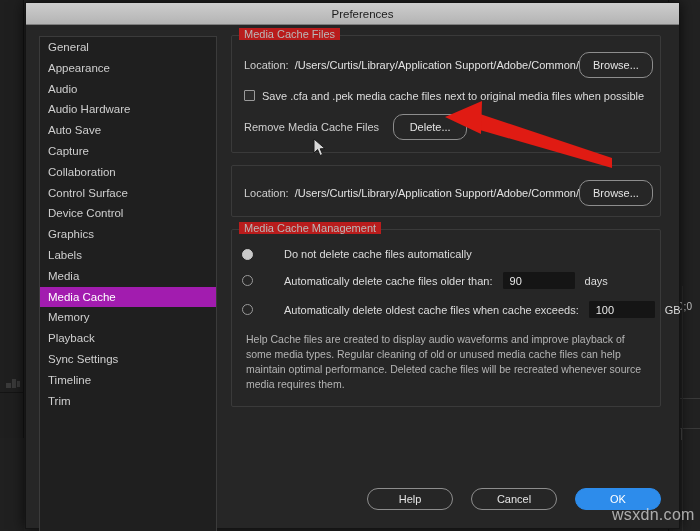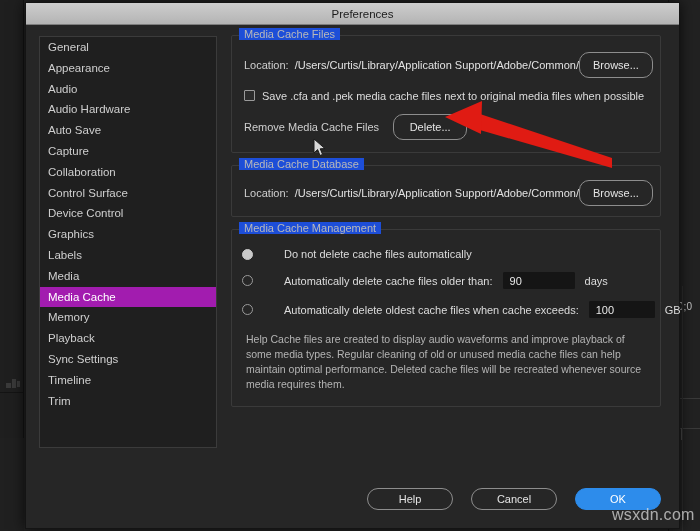--- a/index.html
+++ b/index.html
@@ -30,39 +30,39 @@
     height: 22px; width: 100%;
     background: linear-gradient(#cdcdcd, #b4b4b4);
     border-bottom: 1px solid #7d7d7d;
     display: flex; align-items: center; justify-content: center;
   }
   #titlebar .title { font-size: 11.5px; color: #1b1b1b; font-weight: 400; padding-left: 20px; }
   #dialog-body { position: relative; width: 100%; height: calc(100% - 22px); background: #262626; }
 
   
   #sidebar {
-    position: absolute; left: 13px; top: 11px; width: 178px; height: 412px;
+    position: absolute; left: 13px; top: 11px; width: 178px; height: 496px;
     background: #1f1f1f; border: 1px solid #3b3b3b; overflow: hidden;
   }
   .side-item {
     height: 20.8px; line-height: 20.8px; padding-left: 8px;
     font-size: 11.5px; color: #cfcfcf; white-space: nowrap;
   }
   .side-item.selected { background: #a21caf; color: #ffffff; }
 
   
   #content { position: absolute; left: 205px; top: 10px; width: 430px; }
   .group { position: relative; margin-bottom: 12px; }
   .group-box {
     border: 1px solid #3a3a3a; border-radius: 2px;
     padding: 16px 12px 12px 12px; background: transparent;
   }
   .group-legend {
     position: absolute; left: 8px; top: -7px; padding: 0 5px;
-    background: #1d4ed8; font-size: 11px; color: #b9b9b9; white-space: nowrap;
+    background: #b91c1c; font-size: 11px; color: #b9b9b9; white-space: nowrap;
   }
   .row { display: flex; align-items: center; min-height: 22px; }
   .label { font-size: 11px; color: #cfcfcf; white-space: nowrap; }
   .path { font-size: 11px; color: #e2e2e2; white-space: nowrap; margin-left: 6px; }
   .spacer { flex: 1 1 auto; }
 
   .btn {
     border: 1px solid #8d8d8d; border-radius: 10px; background: transparent;
     color: #e4e4e4; font-size: 11px; font-family: inherit;
     padding: 3px 16px; min-width: 78px; text-align: center; cursor: pointer;
@@ -192,21 +192,20 @@
               <span class="cb-label">Save .cfa and .pek media cache files next to original media files when possible</span>
             </div>
             <div class="row" style="margin-top:12px;">
               <span class="label">Remove Media Cache Files</span>
               <button class="btn small" style="margin-left:14px;">Delete...</button>
             </div>
           </div>
         </div>
 
         <div class="group">
-          <div class="group-legend">Media Cache Database</div>
           <div class="group-box" style="padding-top:14px;padding-bottom:10px;">
             <div class="row">
               <span class="label">Location:</span>
               <span class="path">/Users/Curtis/Library/Application Support/Adobe/Common/</span>
               <span class="spacer"></span>
               <button class="btn small">Browse...</button>
             </div>
           </div>
         </div>
 

